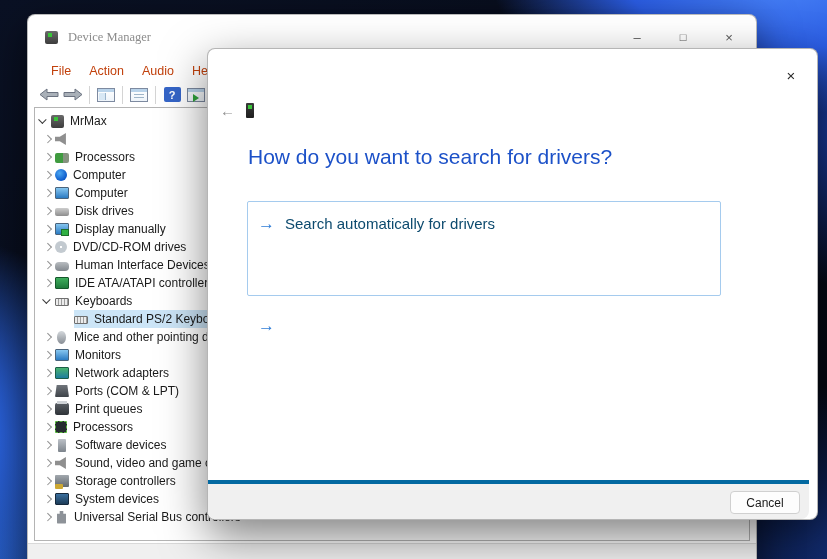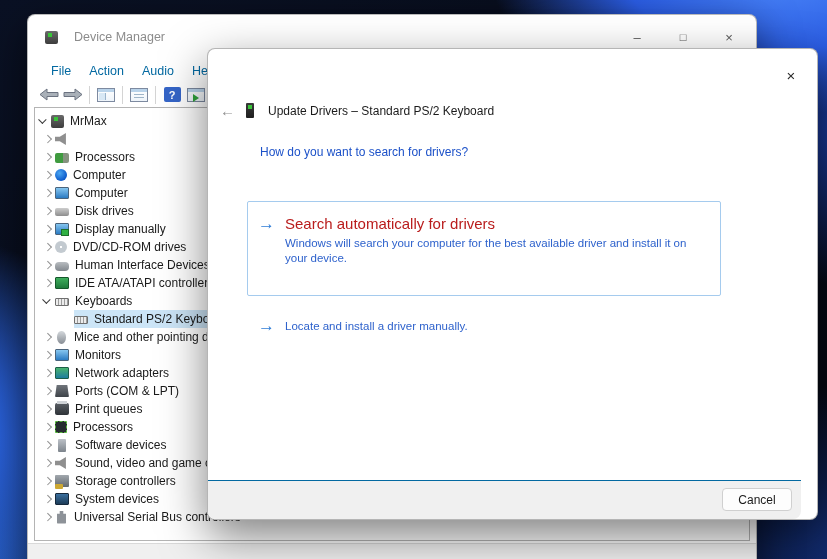--- a/index.html
+++ b/index.html
@@ -15,27 +15,27 @@
       radial-gradient(45% 40% at -10% 102%, #2f74e6 0%, rgba(20,50,160,0) 70%),
       radial-gradient(55% 45% at 104% 98%, #132f78 0%, rgba(8,18,56,0) 65%),
       linear-gradient(152deg, #0a1124 0%, #070c1a 45%, #04060d 100%);
   }
 
   
   .dm-window { position:absolute; left:27px; top:14px; width:730px; height:600px; z-index:1;
     background:#fff; border-radius:8px 8px 0 0; box-shadow:0 14px 42px rgba(0,0,0,.55);
     border:1px solid rgba(60,60,60,.35); }
   .dm-titlebar { position:relative; height:44px; display:flex; align-items:center; padding-left:17px; }
-  .dm-title { margin-left:16px; font-size:12.5px; color:#8c8c8c; }
+  .dm-title { margin-left:10px; font-size:12.5px; color:#8c8c8c;font-family:Liberation Serif, serif; }
   .dm-caption { position:absolute; right:10px; top:10px; display:flex; }
   .cap-btn { width:34px; height:24px; display:flex; align-items:center; justify-content:center;
     color:#5a5a5a; font-size:13px; cursor:pointer; margin-left:12px; }
   .cap-btn.max { font-size:11px; }
   .dm-menubar { height:23px; display:flex; align-items:center; padding-left:14px; }
-  .menu-item { font-size:12.5px; color:#0369a1; padding:2px 9px; cursor:pointer; }
+  .menu-item { font-size:12.5px; color:#c2410c; padding:2px 9px; cursor:pointer; }
   .dm-toolbar { height:25px; display:flex; align-items:center; padding-left:9px; }
   .tb-btn { display:flex; align-items:center; justify-content:center; width:24px; height:22px; cursor:pointer; }
   .tsep { width:1px; height:18px; background:#d4d4d4; margin:0 4px; }
   .tb-win { width:18px; height:14px; border:1px solid #7d8aa0; background:linear-gradient(#ffffff,#eef4fa); position:relative; }
   .tb-win::before { content:""; position:absolute; left:0; right:0; top:0; height:3px; background:#b9d3ea; }
   .tb-win.tree::after { content:""; position:absolute; left:1px; top:4px; width:6px; bottom:1px; background:#d8e8f5; border-right:1px solid #9ab4cc; }
   .tb-win.props::after { content:""; position:absolute; left:3px; right:3px; top:5px; bottom:2px;
     background:repeating-linear-gradient(#9fb5c9 0 1px, transparent 1px 3px); }
   .tb-win.action::after { content:""; position:absolute; left:5px; top:5px; width:0; height:0;
     border-left:6px solid #2fa33a; border-top:4px solid transparent; border-bottom:4px solid transparent; }
@@ -101,31 +101,31 @@
 
   
   .dialog { position:absolute; left:207px; top:48px; width:611px; height:472px; z-index:2;
     background:#fff; border-radius:8px; border:1px solid rgba(70,70,70,.4);
     box-shadow:0 16px 46px rgba(0,0,0,.5); }
   .dlg-close { position:absolute; right:13px; top:14px; width:26px; height:24px;
     display:flex; align-items:center; justify-content:center; font-size:15px; color:#2b2b2b; cursor:pointer; }
   .dlg-header { position:absolute; left:12px; top:53px; display:flex; align-items:center; }
   .dlg-back { width:26px; font-size:15px; color:#8f8f8f; cursor:pointer; }
   .dlg-title { margin-left:14px; font-size:12px; color:#1b1b1b; }
-  .dlg-heading { position:absolute; left:52px; top:96px; font-size:12px; color:#1c51c8; }
+  .dlg-heading { position:absolute; left:40px; top:96px; font-size:21px; color:#1c51c8; }
   .opt { position:absolute; left:39px; width:474px; border:1px solid transparent; border-radius:2px;
     padding:12px 12px 12px 10px; cursor:pointer; }
   .opt.boxed { top:152px; height:95px; border-color:#a5cbee; }
   .opt.plain { top:254px; height:72px; }
   .opt-inner { display:flex; align-items:flex-start; }
   .opt-arrow { width:27px; flex:none; font-size:17px; line-height:19px; color:#2e7cd6; }
-  .opt-title { font-size:15px; color:#b91c1c; line-height:19px; }
+  .opt-title { font-size:15px; color:#0c4a6e; line-height:19px; }
   .opt-desc { font-size:11.5px; color:#2e62cc; line-height:15px; margin-top:3px; max-width:420px; }
-  .dlg-footer { position:absolute; left:0; right:16px; bottom:0; height:39px;
-    background:#f0f0f0; border-top:1px solid #0369a1; border-radius:0 0 8px 8px; }
+  .dlg-footer { position:absolute; left:0; right:8px; bottom:0; height:39px;
+    background:#f0f0f0; border-top:4px solid #0369a1; border-radius:0 0 8px 8px; }
   .btn-cancel { position:absolute; right:9px; top:7px; width:70px; height:23px;
     background:#fdfdfd; border:1px solid #d0d0d0; border-radius:4px;
     font-size:12px; color:#1a1a1a; display:flex; align-items:center; justify-content:center; cursor:pointer; }
 </style>
 </head>
 <body>
 
 <div class="wallpaper"></div>
 
 <div class="dm-window">
@@ -295,39 +295,36 @@
   </div>
 
   <div class="dm-statusbar"></div>
 </div>
 
 <div class="dialog">
   <span class="dlg-close">×</span>
   <div class="dlg-header">
     <span class="dlg-back">←</span>
     <span class="ic ic-device"></span>
-    <span class="dlg-title">Update Drivers – Standard PS/2 Keyboard</span>
   </div>
   <div class="dlg-heading">How do you want to search for drivers?</div>
 
   <div class="opt boxed">
     <div class="opt-inner">
       <span class="opt-arrow">→</span>
       <span>
         <span class="opt-title">Search automatically for drivers</span>
-        <div class="opt-desc">Windows will search your computer for the best available driver and install it on your device.</div>
       </span>
     </div>
   </div>
 
   <div class="opt plain">
     <div class="opt-inner">
       <span class="opt-arrow">→</span>
       <span>
-        <div class="opt-desc">Locate and install a driver manually.</div>
       </span>
     </div>
   </div>
 
   <div class="dlg-footer">
     <div class="btn-cancel">Cancel</div>
   </div>
 </div>
 
 </body></html>

